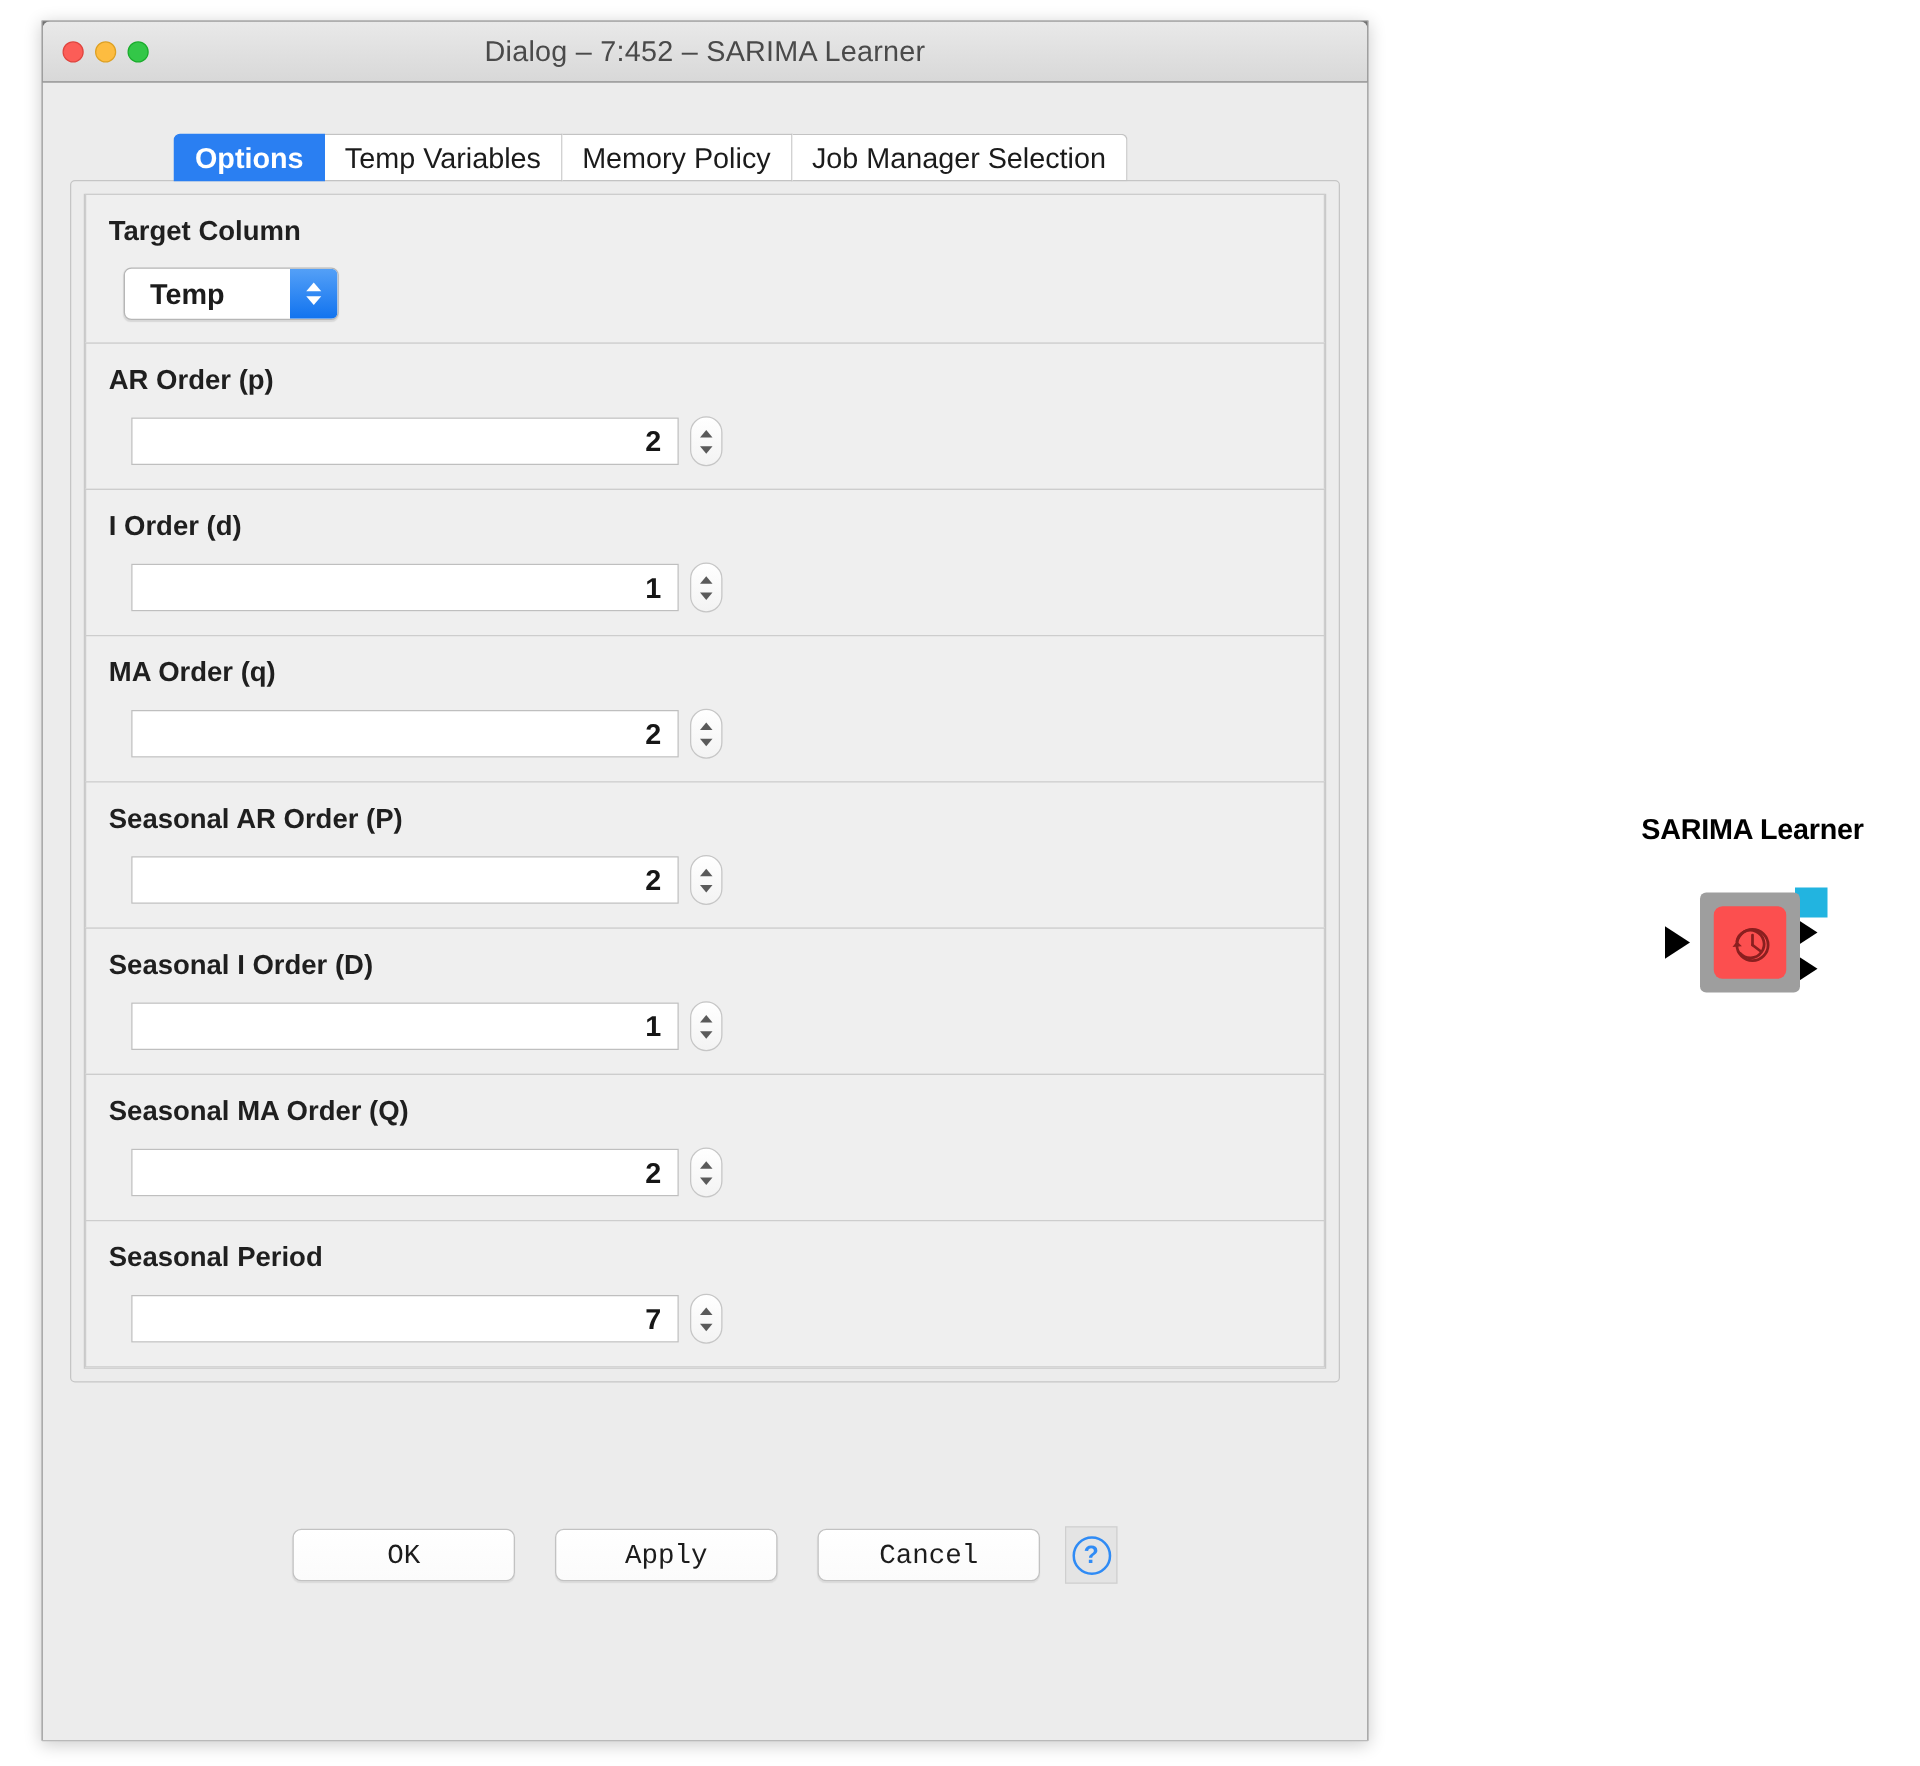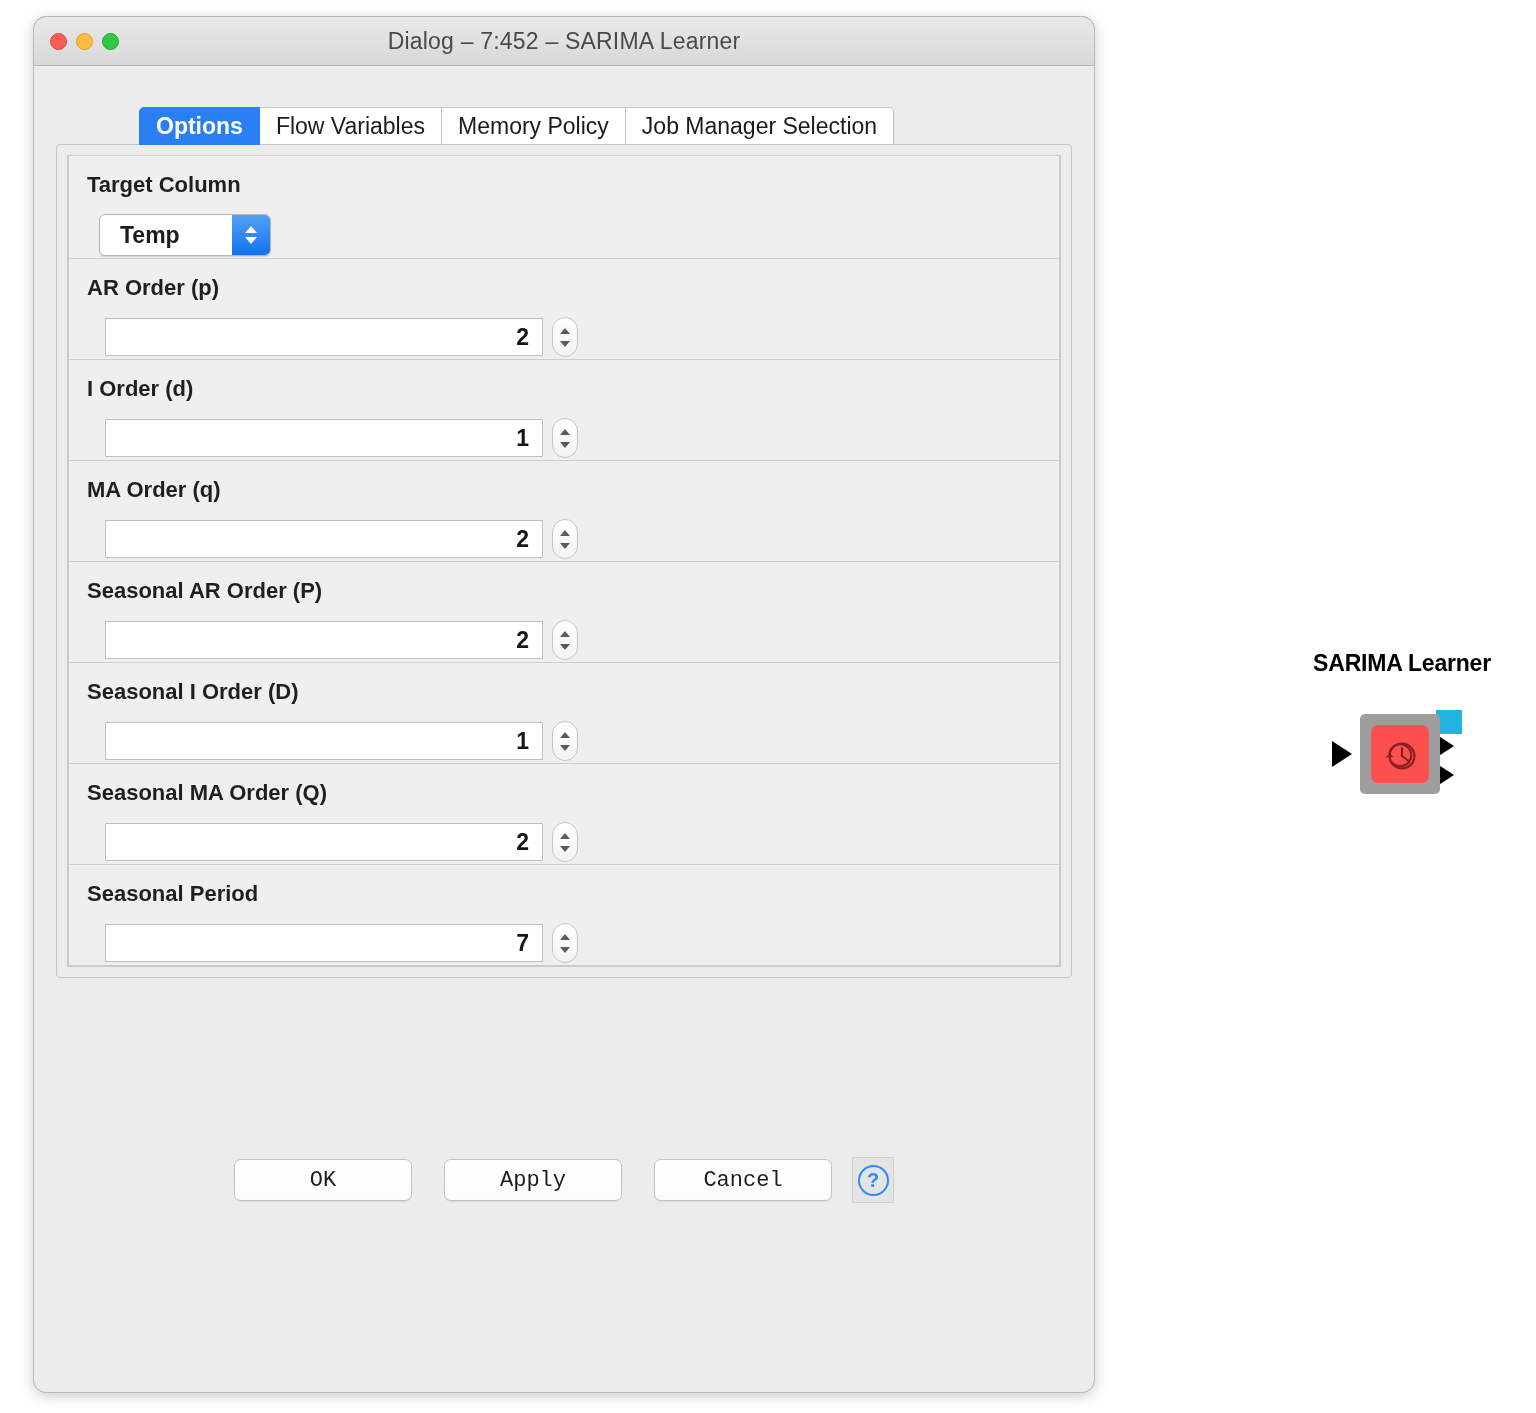--- a/index.html
+++ b/index.html
@@ -17,21 +17,21 @@
 
   
   .window {
     position: absolute;
     left: 33px;
     top: 16px;
     width: 1062px;
     height: 1377px;
     background: #737373;
     border: 1px solid #b9b9b9;
-    border-radius: 13px;
+    border-radius: 1px;
     box-shadow: 0 3px 14px rgba(0,0,0,0.20);
     box-sizing: border-box;
     display: flex;
     flex-direction: column;
     overflow: hidden;
   }
 
   
   .titlebar {
     height: 48px;
@@ -131,21 +131,21 @@
     border: 1px solid #c9c9c9;
     background: #efefef;
     box-sizing: border-box;
   }
 
   
   .group {
     border: 1px solid #cdcdcd;
     background: #efefef;
     box-sizing: border-box;
-    padding: 16px 18px 2px 18px;
+    padding: 16px 18px 18px 18px;
     margin: -1px 0 0 0;
   }
   .group-label {
     font-size: 22px;
     font-weight: bold;
     color: #1f1f1f;
     margin-bottom: 16px;
   }
 
   
@@ -371,21 +371,21 @@
       <div class="light yellow"></div>
       <div class="light green"></div>
     </div>
     <div class="title-text">Dialog – 7:452 – SARIMA Learner</div>
   </div>
 
   <div class="content">
 
     <div class="tabbar">
       <div class="tab active">Options</div>
-      <div class="tab">Flow Variables</div>
+      <div class="tab">Temp Variables</div>
       <div class="tab">Memory Policy</div>
       <div class="tab">Job Manager Selection</div>
     </div>
 
     <div class="tabpanel">
       <div class="groups">
 
         <div class="group">
           <div class="group-label">Target Column</div>
           <div class="combo">

